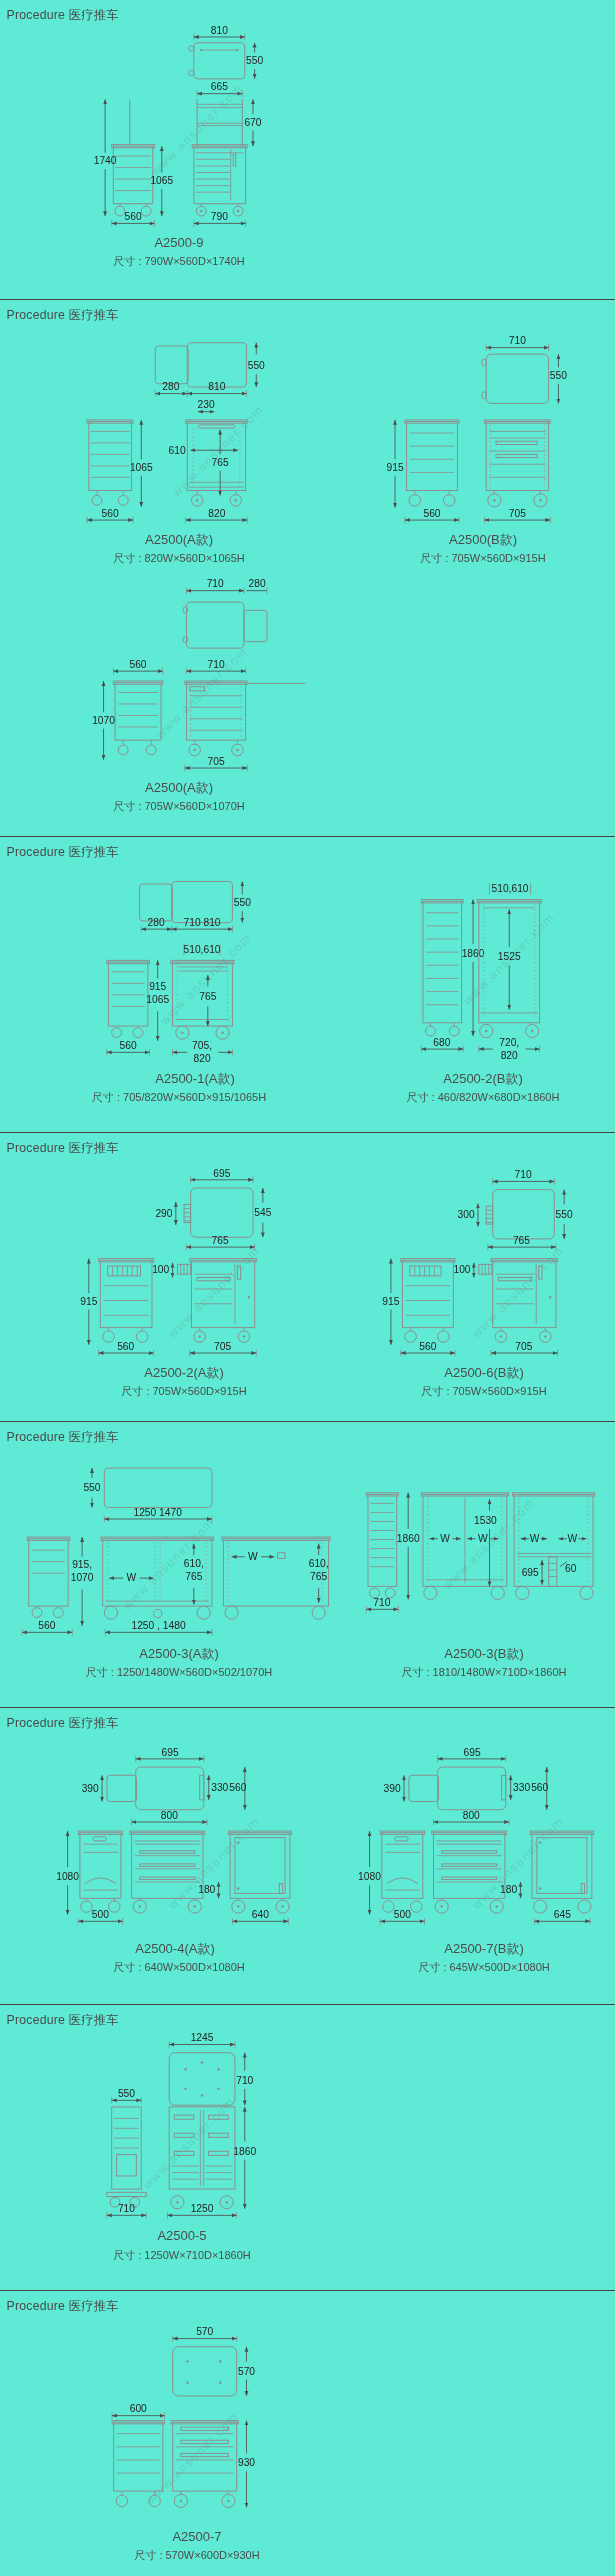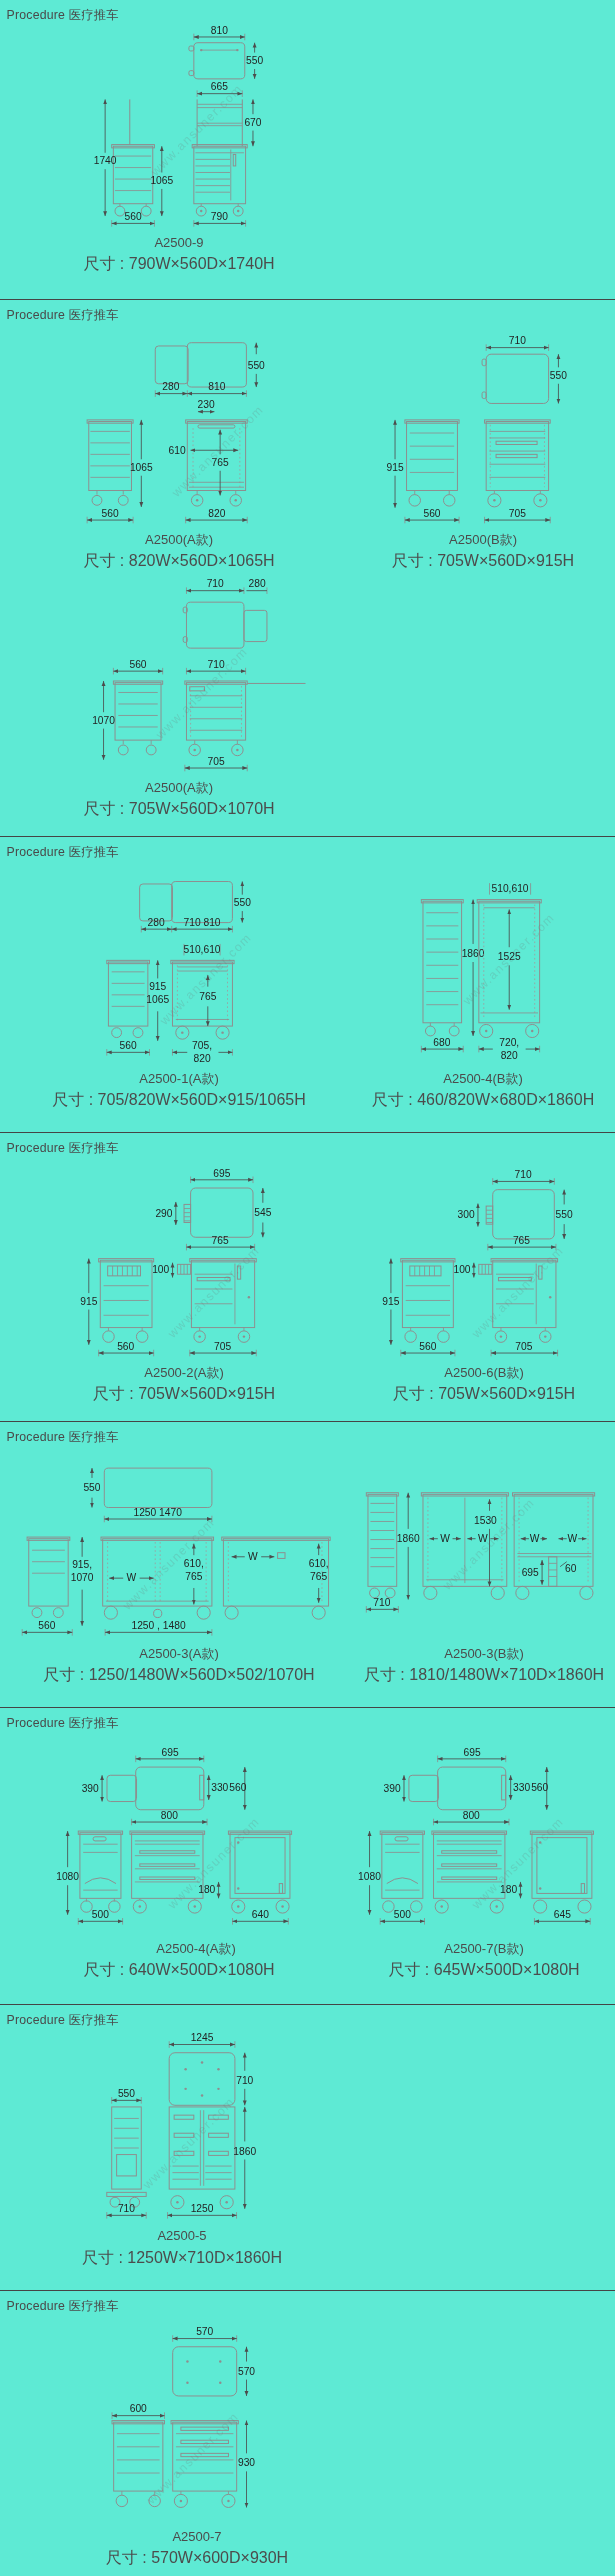--- a/index.html
+++ b/index.html
@@ -2,21 +2,21 @@
 <html style="font-size:13px"><head>
 <meta charset="utf-8">
 <style>
   html,body{margin:0;padding:0;background:#fff}
   .page{width:616px;height:2576px;position:relative;background:#5eead4;
         font-family:"Liberation Sans","DejaVu Sans",sans-serif;overflow:hidden}
   .sec{position:relative;overflow:hidden;box-sizing:border-box}
   .sec + .sec{border-top:0.8px solid #454545}
   .title{position:absolute;left:6.6px;top:6.6px;font-size:12.3px;color:#4a4a4a;letter-spacing:0.2px}
   .model{position:absolute;transform:translateX(-50%);font-size:13px;color:#4c4c4c;white-space:nowrap}
-  .size{position:absolute;transform:translateX(-50%);font-size:16px;color:#4c4c4c;white-space:nowrap}
+  .size{position:absolute;transform:translateX(-50%);font-size:11px;color:#4c4c4c;white-space:nowrap}
   .wm{position:absolute;color:rgba(110,110,110,.20);font-size:12.3px;letter-spacing:1.6px;
       transform:rotate(-45deg);white-space:nowrap;pointer-events:none}
   svg.draw{position:absolute;left:0;top:0}
   .o{fill:none;stroke:#8e8e8e;stroke-width:1.2}
   .t{stroke:#8e8e8e;stroke-width:1}
   .r{stroke:#9d9d9d;stroke-width:1;stroke-dasharray:2 3}
   .d{stroke:#4c4c4c;stroke-width:1;fill:none}
   .dot{fill:#8e8e8e}
   text.dt{font:12.5px "Liberation Sans","DejaVu Sans",sans-serif;fill:#232323;text-anchor:middle}
   text.dts{text-anchor:start}
@@ -495,23 +495,23 @@
       <line class="t" x1="583" y1="254" x2="583" y2="262"></line>
           <line class="t" x1="657" y1="254" x2="657" y2="262"></line>
       <line class="d" x1="600" y1="258" x2="583" y2="258" marker-end="url(#arw)"></line>
       <line class="d" x1="640" y1="258" x2="657" y2="258" marker-end="url(#arw)"></line>
       <text class="dt" x="620" y="254">720,</text>
       <text class="dt" x="620" y="270">820</text>
     </g>
   </svg>
   <div class="wm" style="left:144px;top:135px">www.ansuner.com</div>
   <div class="wm" style="left:447px;top:115px">www.ansuner.com</div>
-  <div class="model" style="left:179px;top:233px">A2500-1(A款)</div>
+  <div class="model" style="left:195px;top:233px">A2500-1(A款)</div>
   <div class="size" style="left:179px;top:253px">尺寸 : 705/820W×560D×915/1065H</div>
-  <div class="model" style="left:483px;top:233px">A2500-4(B款)</div>
+  <div class="model" style="left:483px;top:233px">A2500-2(B款)</div>
   <div class="size" style="left:483px;top:253px">尺寸 : 460/820W×680D×1860H</div>
 </section>
 
 <section class="sec" style="height:289px">
   <div class="title">Procedure 医疗推车</div>
   <svg class="draw" width="616" height="289" viewBox="0 0 750 352">
 
     <g>
       <rect class="o" x="232" y="67" width="76" height="60" rx="6"></rect>
       <rect class="o" x="224" y="87" width="8" height="22"></rect>
@@ -1056,21 +1056,21 @@
     </g>
     <g>
       <line class="t" x1="651" y1="256" x2="651" y2="264"></line>
           <line class="t" x1="719" y1="256" x2="719" y2="264"></line>
       <line class="d" x1="651" y1="260" x2="719" y2="260" marker-start="url(#arw)" marker-end="url(#arw)"></line>
       <text class="dt" x="685" y="256">645</text>
     </g>
   </svg>
   <div class="wm" style="left:152px;top:148px">www.ansuner.com</div>
   <div class="wm" style="left:456px;top:148px">www.ansuner.com</div>
-  <div class="model" style="left:196px;top:232px">A2500-4(A款)</div>
+  <div class="model" style="left:175px;top:232px">A2500-4(A款)</div>
   <div class="size" style="left:179px;top:252px">尺寸 : 640W×500D×1080H</div>
   <div class="model" style="left:484px;top:232px">A2500-7(B款)</div>
   <div class="size" style="left:484px;top:252px">尺寸 : 645W×500D×1080H</div>
 </section>
 
 <section class="sec" style="height:286px">
   <div class="title">Procedure 医疗推车</div>
   <svg class="draw" width="616" height="286" viewBox="0 0 750 348">
     <g>
       <rect class="o" x="206" y="58" width="80" height="64" rx="7"></rect>

